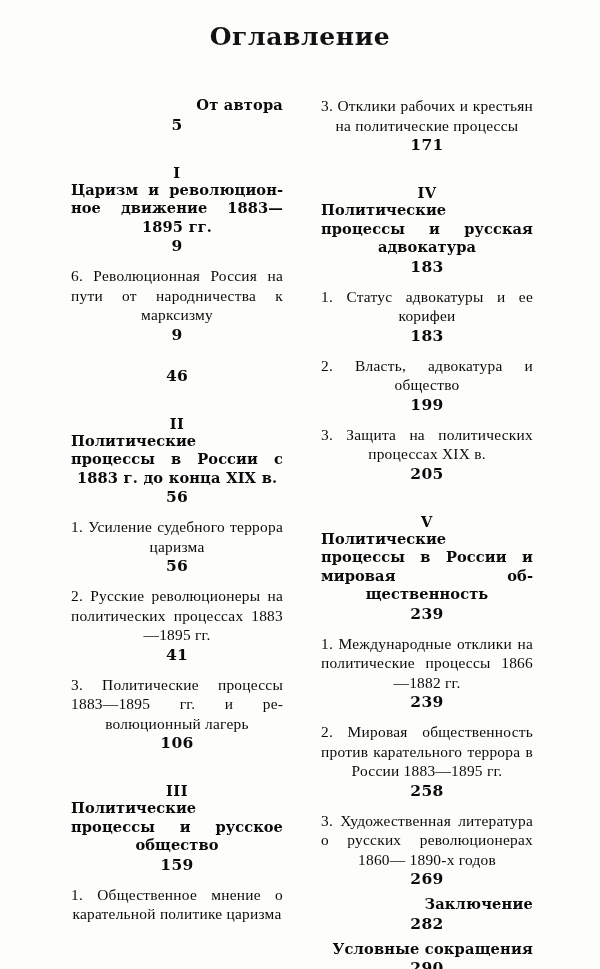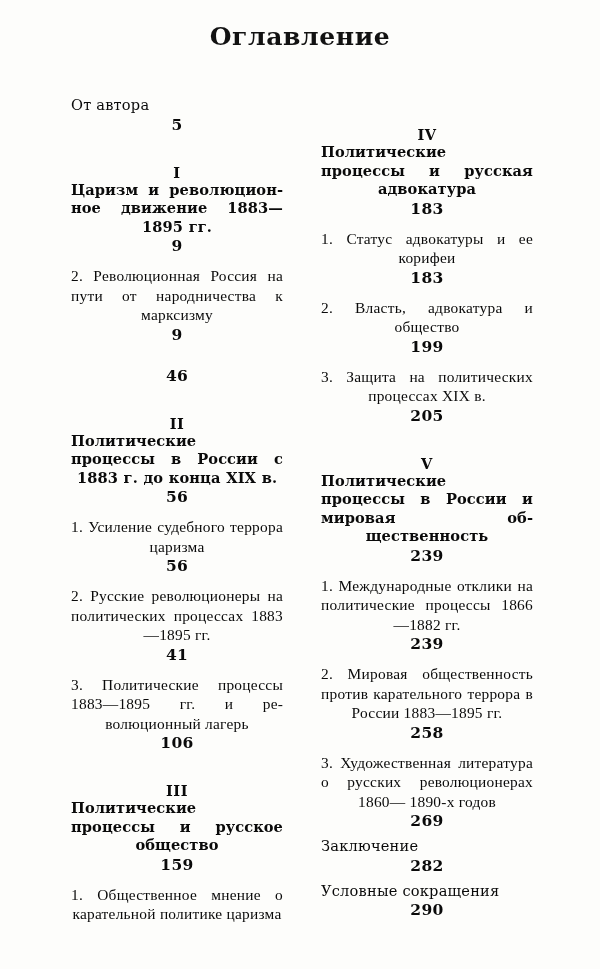--- a/index.html
+++ b/index.html
@@ -76,24 +76,24 @@
     text-align: justify;
     text-align-last: center;
     letter-spacing: 0.1px;
     word-spacing: 0.5px;
     hyphens: manual;
   }
 
   
   .lead-title {
     font-family: "DejaVu Serif", "Liberation Serif", serif;
-    font-weight: 400;
+    font-weight: 700;
     font-size: 14.6px;
     line-height: 18.5px;
-    text-align: left;
+    text-align: right;
     letter-spacing: 0.2px;
   }
 
   
   .chapter-title {
     font-family: "Liberation Serif", "DejaVu Serif", serif;
     font-weight: 400;
     font-size: 15.4px;
     line-height: 19.5px;
     text-align: justify;
@@ -131,21 +131,21 @@
           <div class="pagenum">5</div>
         </div>
         <div class="gap-part"></div>
         <div class="block">
           <div class="part-num">I</div>
           <div class="part-title">Царизм и революцион­ное движение 1883— 1895 гг.</div>
           <div class="pagenum">9</div>
         </div>
         <div class="gap-entry"></div>
         <div class="block">
-          <div class="chapter-title">2. Революционная Рос­сия на пути от народни­чества к марксизму</div>
+          <div class="chapter-title">6. Революционная Рос­сия на пути от народни­чества к марксизму</div>
           <div class="pagenum">9</div>
         </div>
         <div class="gap-entry"></div>
         <div class="gap-entry"></div>
         <div class="block">
           <div class="pagenum">46</div>
         </div>
         <div class="gap-part"></div>
         <div class="block">
           <div class="part-num">II</div>
@@ -173,20 +173,24 @@
           <div class="part-title">Политические процессы и русское общество</div>
           <div class="pagenum">159</div>
         </div>
         <div class="gap-entry"></div>
         <div class="block">
           <div class="chapter-title">1. Общественное мнение о карательной политике царизма</div>
         </div>
       </div>
 
     <div class="col col-right" id="col-right">
+        <div class="block">
+          <div class="chapter-title">3. Отклики рабочих и крестьян на политические процессы</div>
+          <div class="pagenum">171</div>
+        </div>
         <div class="gap-part"></div>
         <div class="block">
           <div class="part-num">IV</div>
           <div class="part-title">Политические процессы и русская адвокатура</div>
           <div class="pagenum">183</div>
         </div>
         <div class="gap-entry"></div>
         <div class="block">
           <div class="chapter-title">1. Статус адвокатуры и ее корифеи</div>
           <div class="pagenum">183</div>

